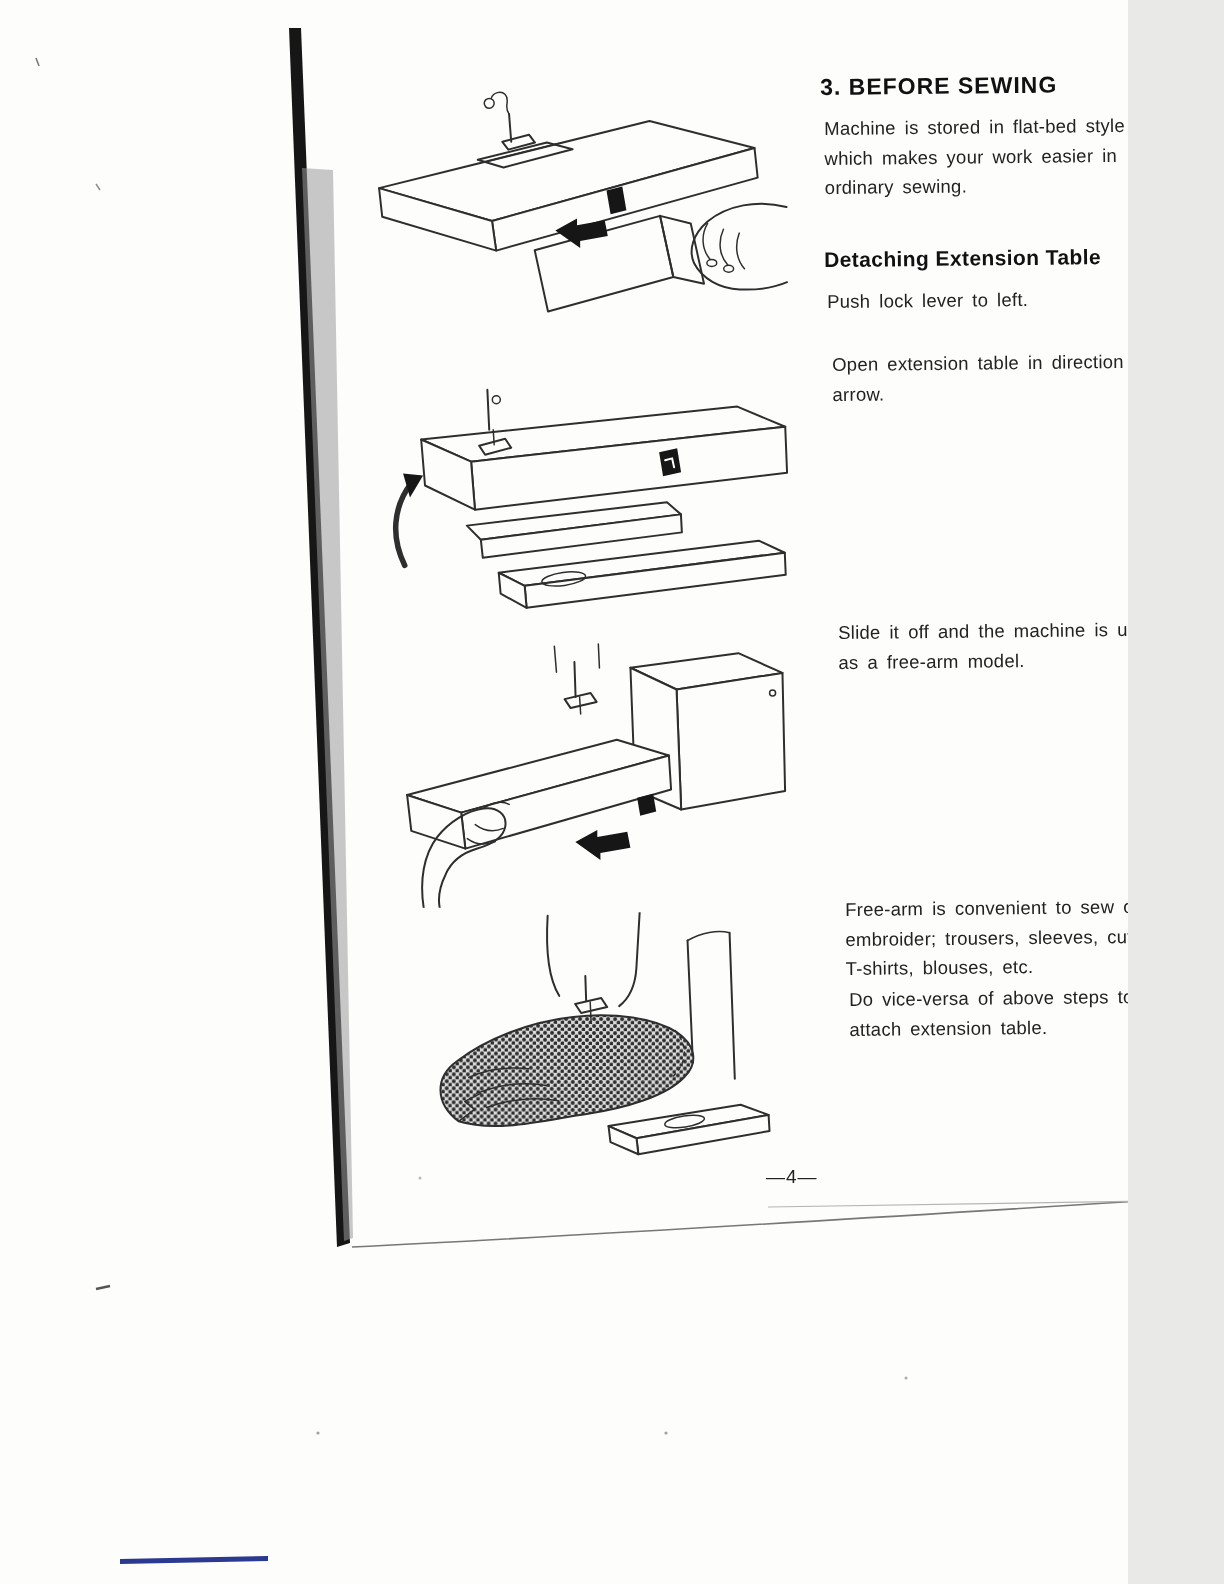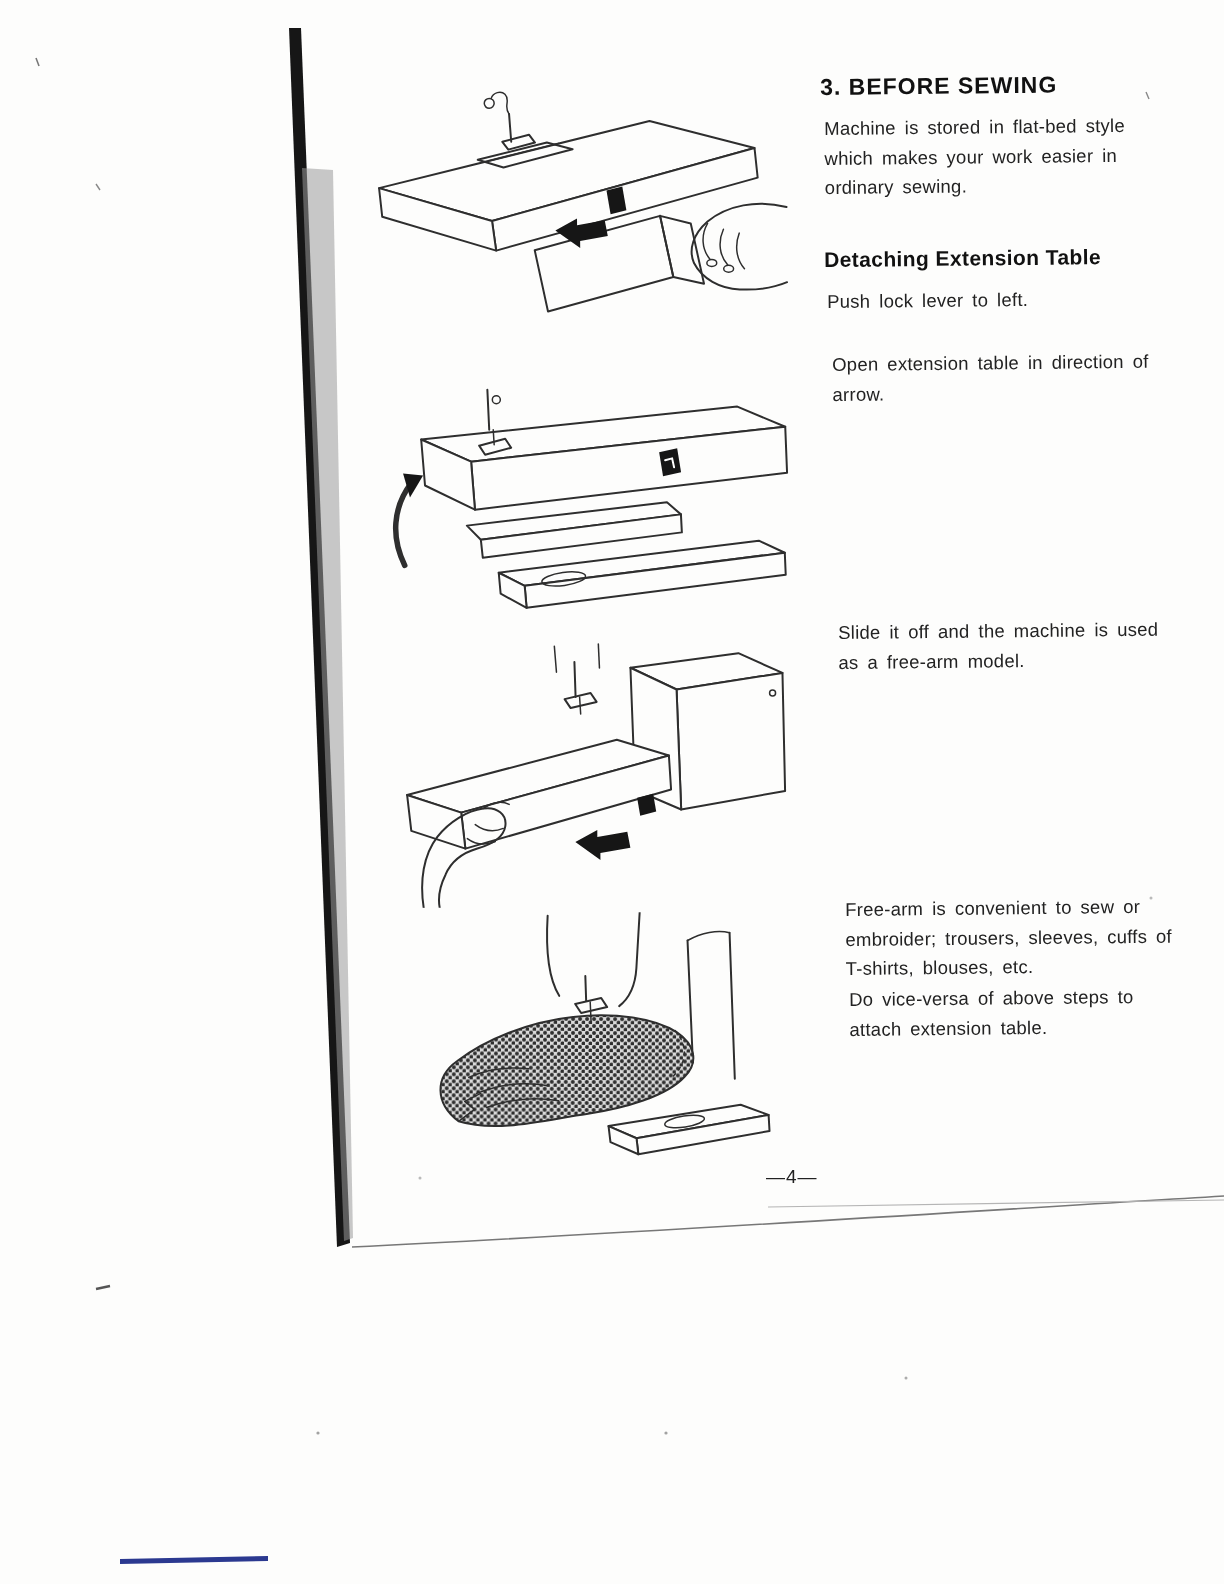--- a/index.html
+++ b/index.html
@@ -1,21 +1,21 @@
 <!DOCTYPE html>
 <html><head>
 <meta charset="utf-8">
 <style>
   * { margin:0; padding:0; box-sizing:border-box; }
   html,body { background:#e9e9e7; }
   body { font-family:"Liberation Sans","DejaVu Sans",sans-serif; }
 
   .page {
     position:relative;
-    width:1224px; height:1584px;
+    width:1128px; height:1584px;
     background:#fdfdfc;
     overflow:hidden;
     color:#1d1d1d;
   }
 
   .abs { position:absolute; }
 
   
   .artifacts { left:0; top:0; width:1224px; height:1584px; pointer-events:none; }
 

